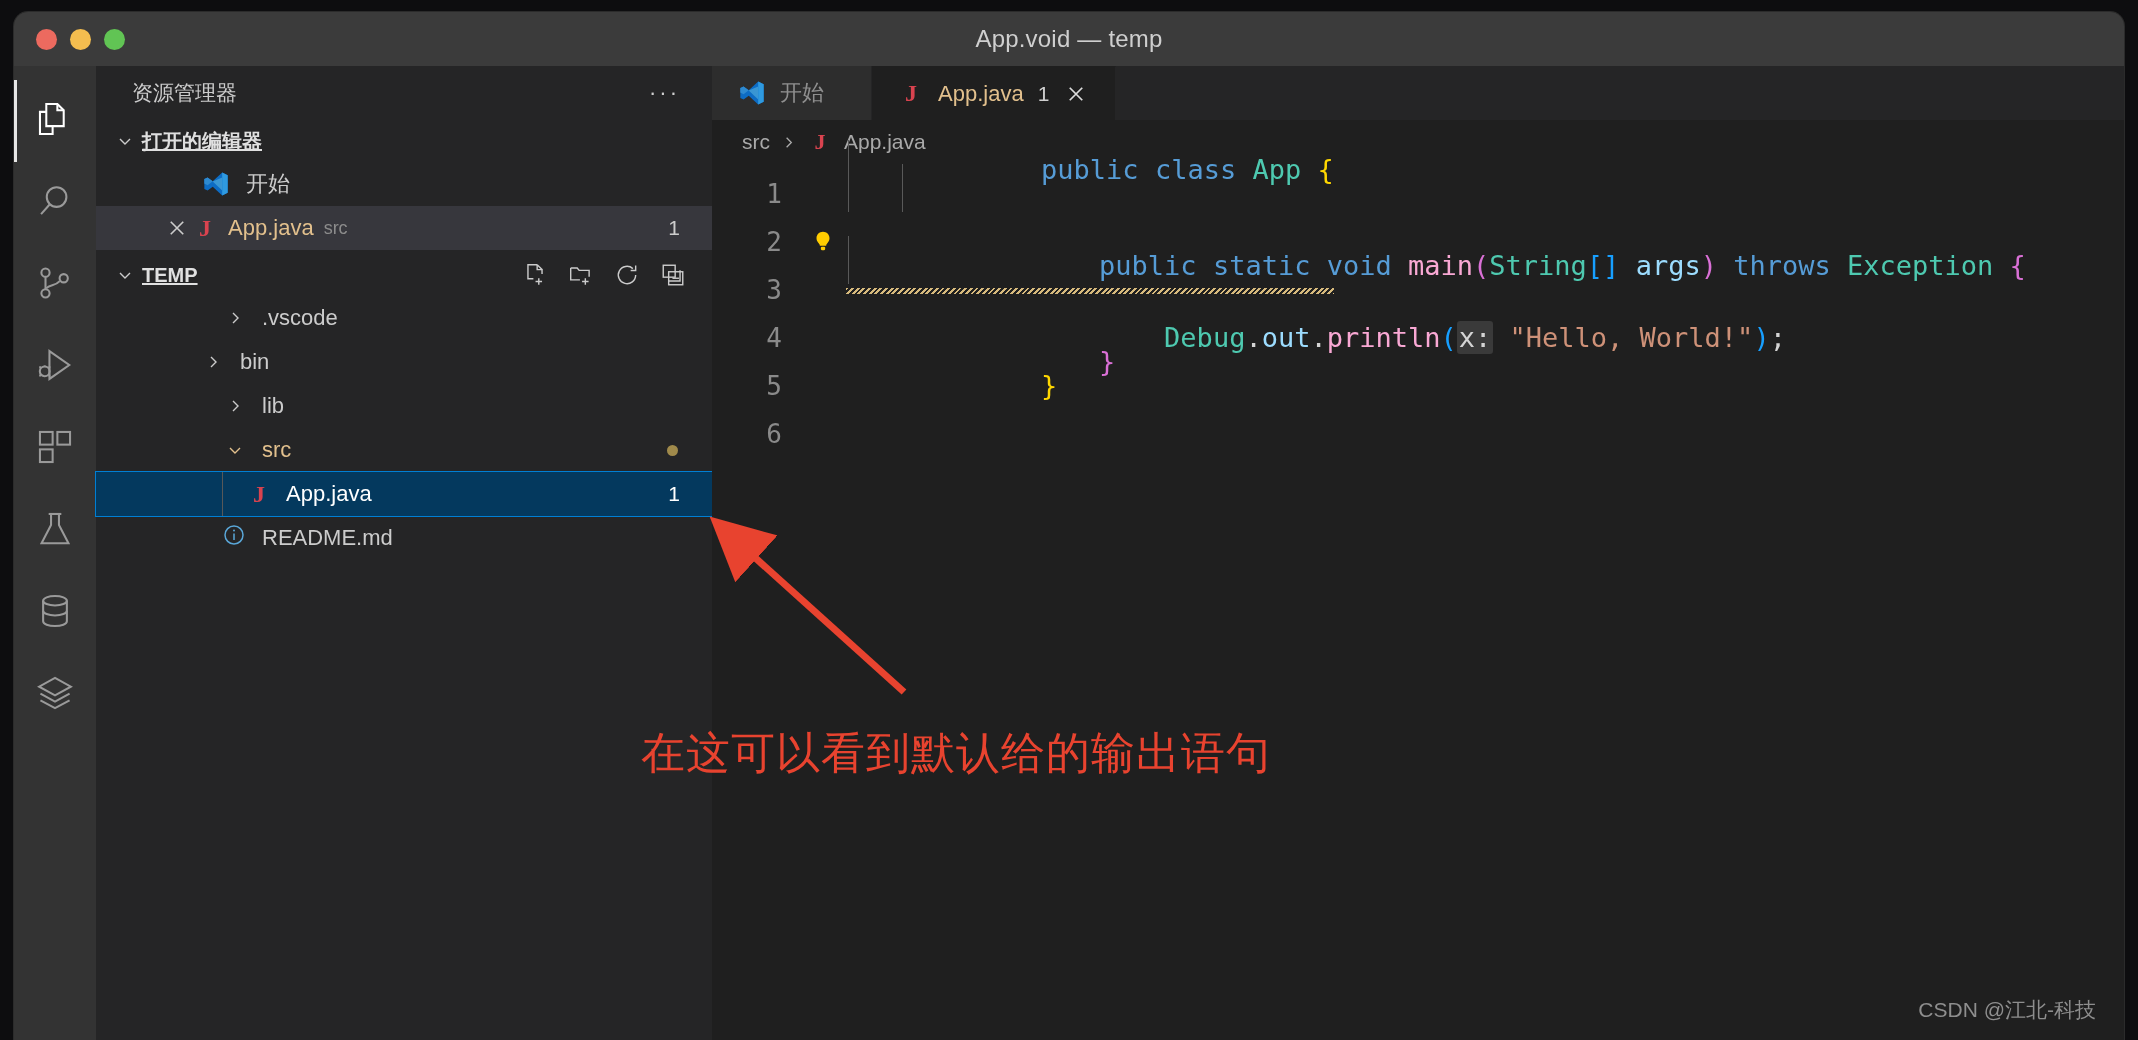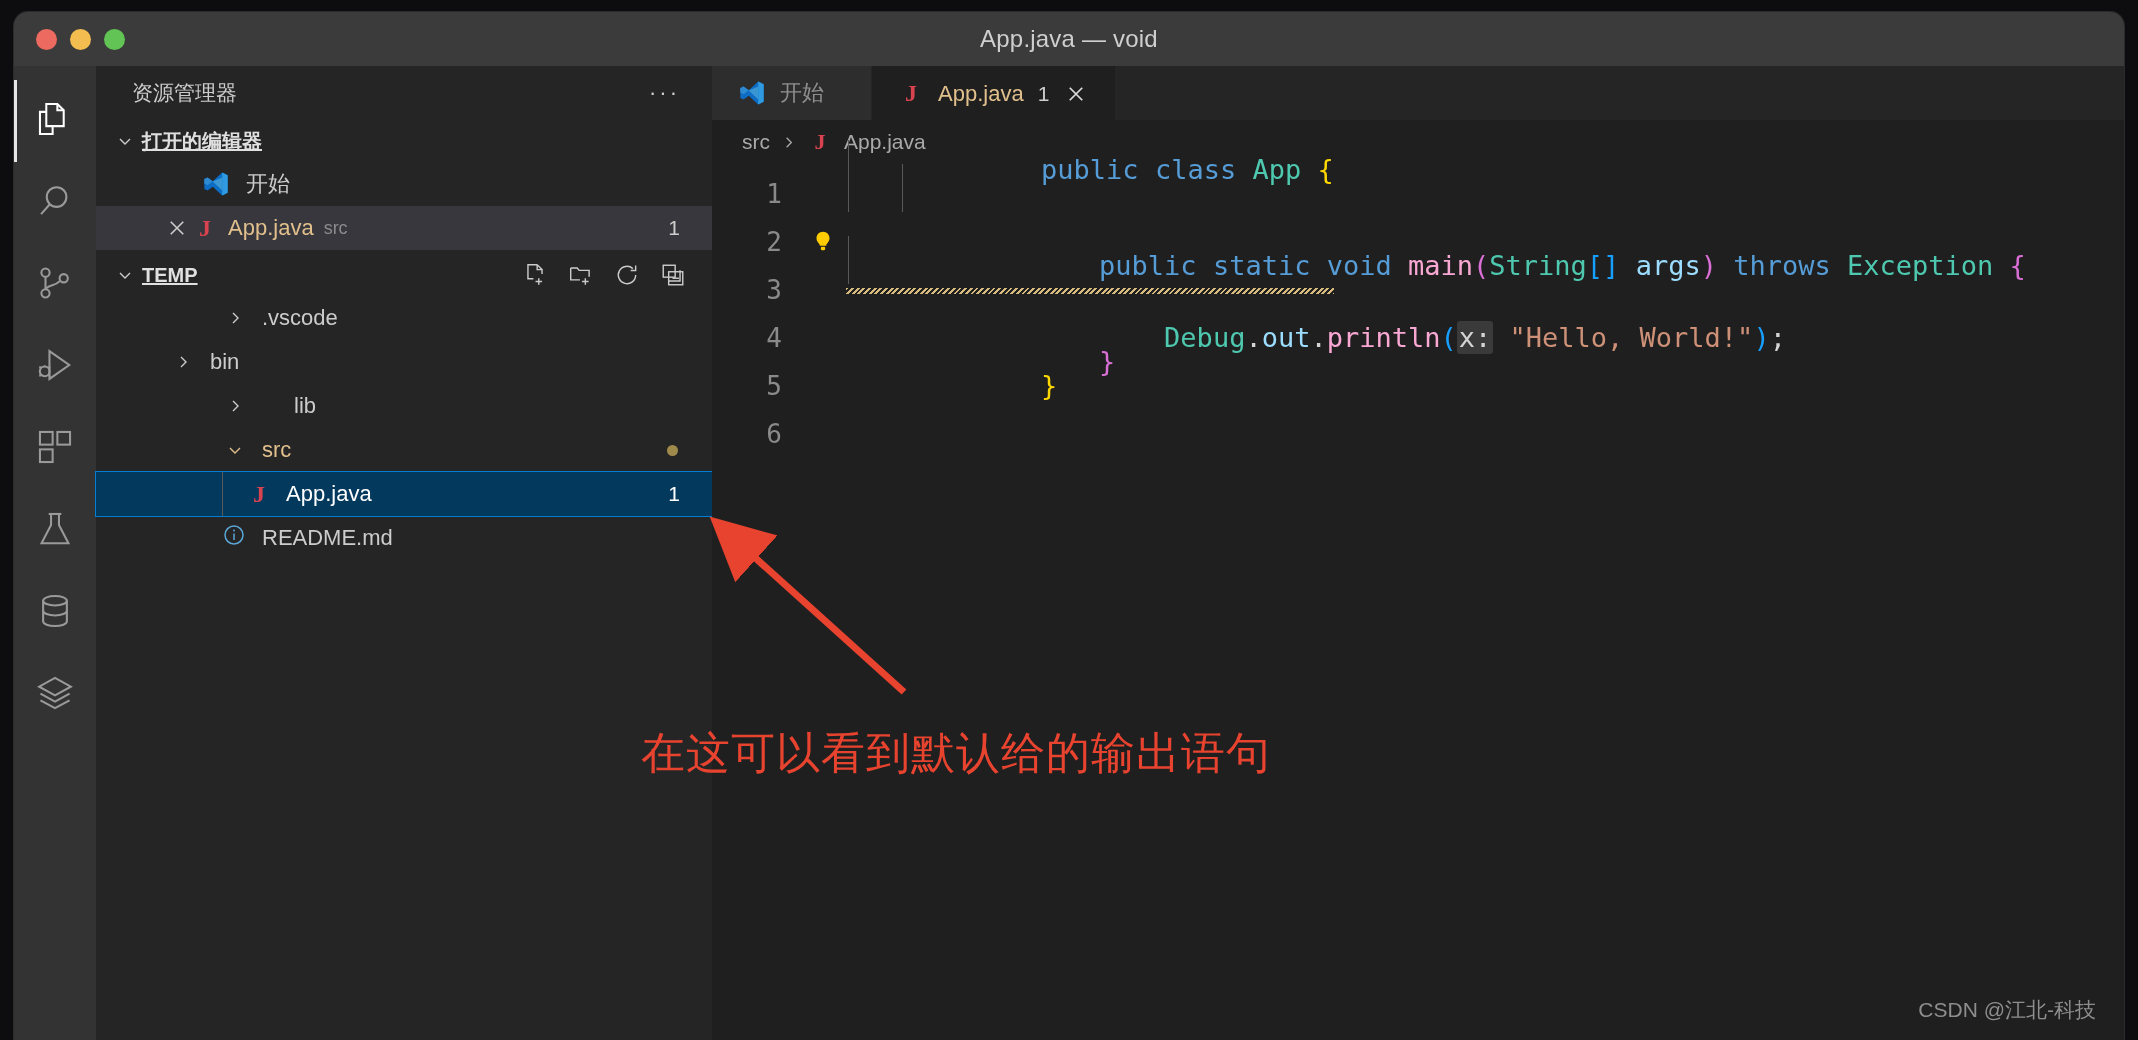--- a/index.html
+++ b/index.html
@@ -271,21 +271,21 @@
 
 <div id="app">
   <div class="window">
 
     <div class="titlebar">
       <div class="traffic">
         <div class="dot red"></div>
         <div class="dot yellow"></div>
         <div class="dot green"></div>
       </div>
-      <div class="title-text">App.java — void</div>
+      <div class="title-text">App.void — temp</div>
     </div>
 
     <div class="activitybar">
       <div class="act-item active">
         <span>
           <svg viewBox="0 0 24 24" fill="none" stroke="#ffffff" stroke-width="1.3">
             <path d="M13.5 2.5H6.5v14h11V6.5l-4-4z"></path>
             <path d="M13.5 2.5v4h4"></path>
             <path d="M10.5 16.5v5h-8v-14h4"></path>
           </svg>
@@ -438,30 +438,30 @@
 
       <div class="row" style="padding-left:126px;">
         <span class="chev">
           <svg viewBox="0 0 16 16" fill="none" stroke="#cccccc" stroke-width="1.4">
               <path d="M6 3l5 5-5 5"></path>
             </svg>
         </span>
         <span class="fname" style="margin-left:14px;">.vscode</span>
       </div>
 
-      <div class="row" style="padding-left:74px;">
+      <div class="row" style="padding-left:104px;">
         <span class="chev">
           <svg viewBox="0 0 16 16" fill="none" stroke="#cccccc" stroke-width="1.4">
               <path d="M6 3l5 5-5 5"></path>
             </svg>
         </span>
         <span class="fname" style="margin-left:14px;">bin</span>
       </div>
 
-      <div class="row" style="padding-left:126px;gap:32px;">
+      <div class="row" style="padding-left:126px;">
         <span class="chev">
           <svg viewBox="0 0 16 16" fill="none" stroke="#cccccc" stroke-width="1.4">
               <path d="M6 3l5 5-5 5"></path>
             </svg>
         </span>
         <span class="fname" style="margin-left:14px;">lib</span>
       </div>
 
       <div class="row" style="padding-left:126px;">
         <span class="chev">

